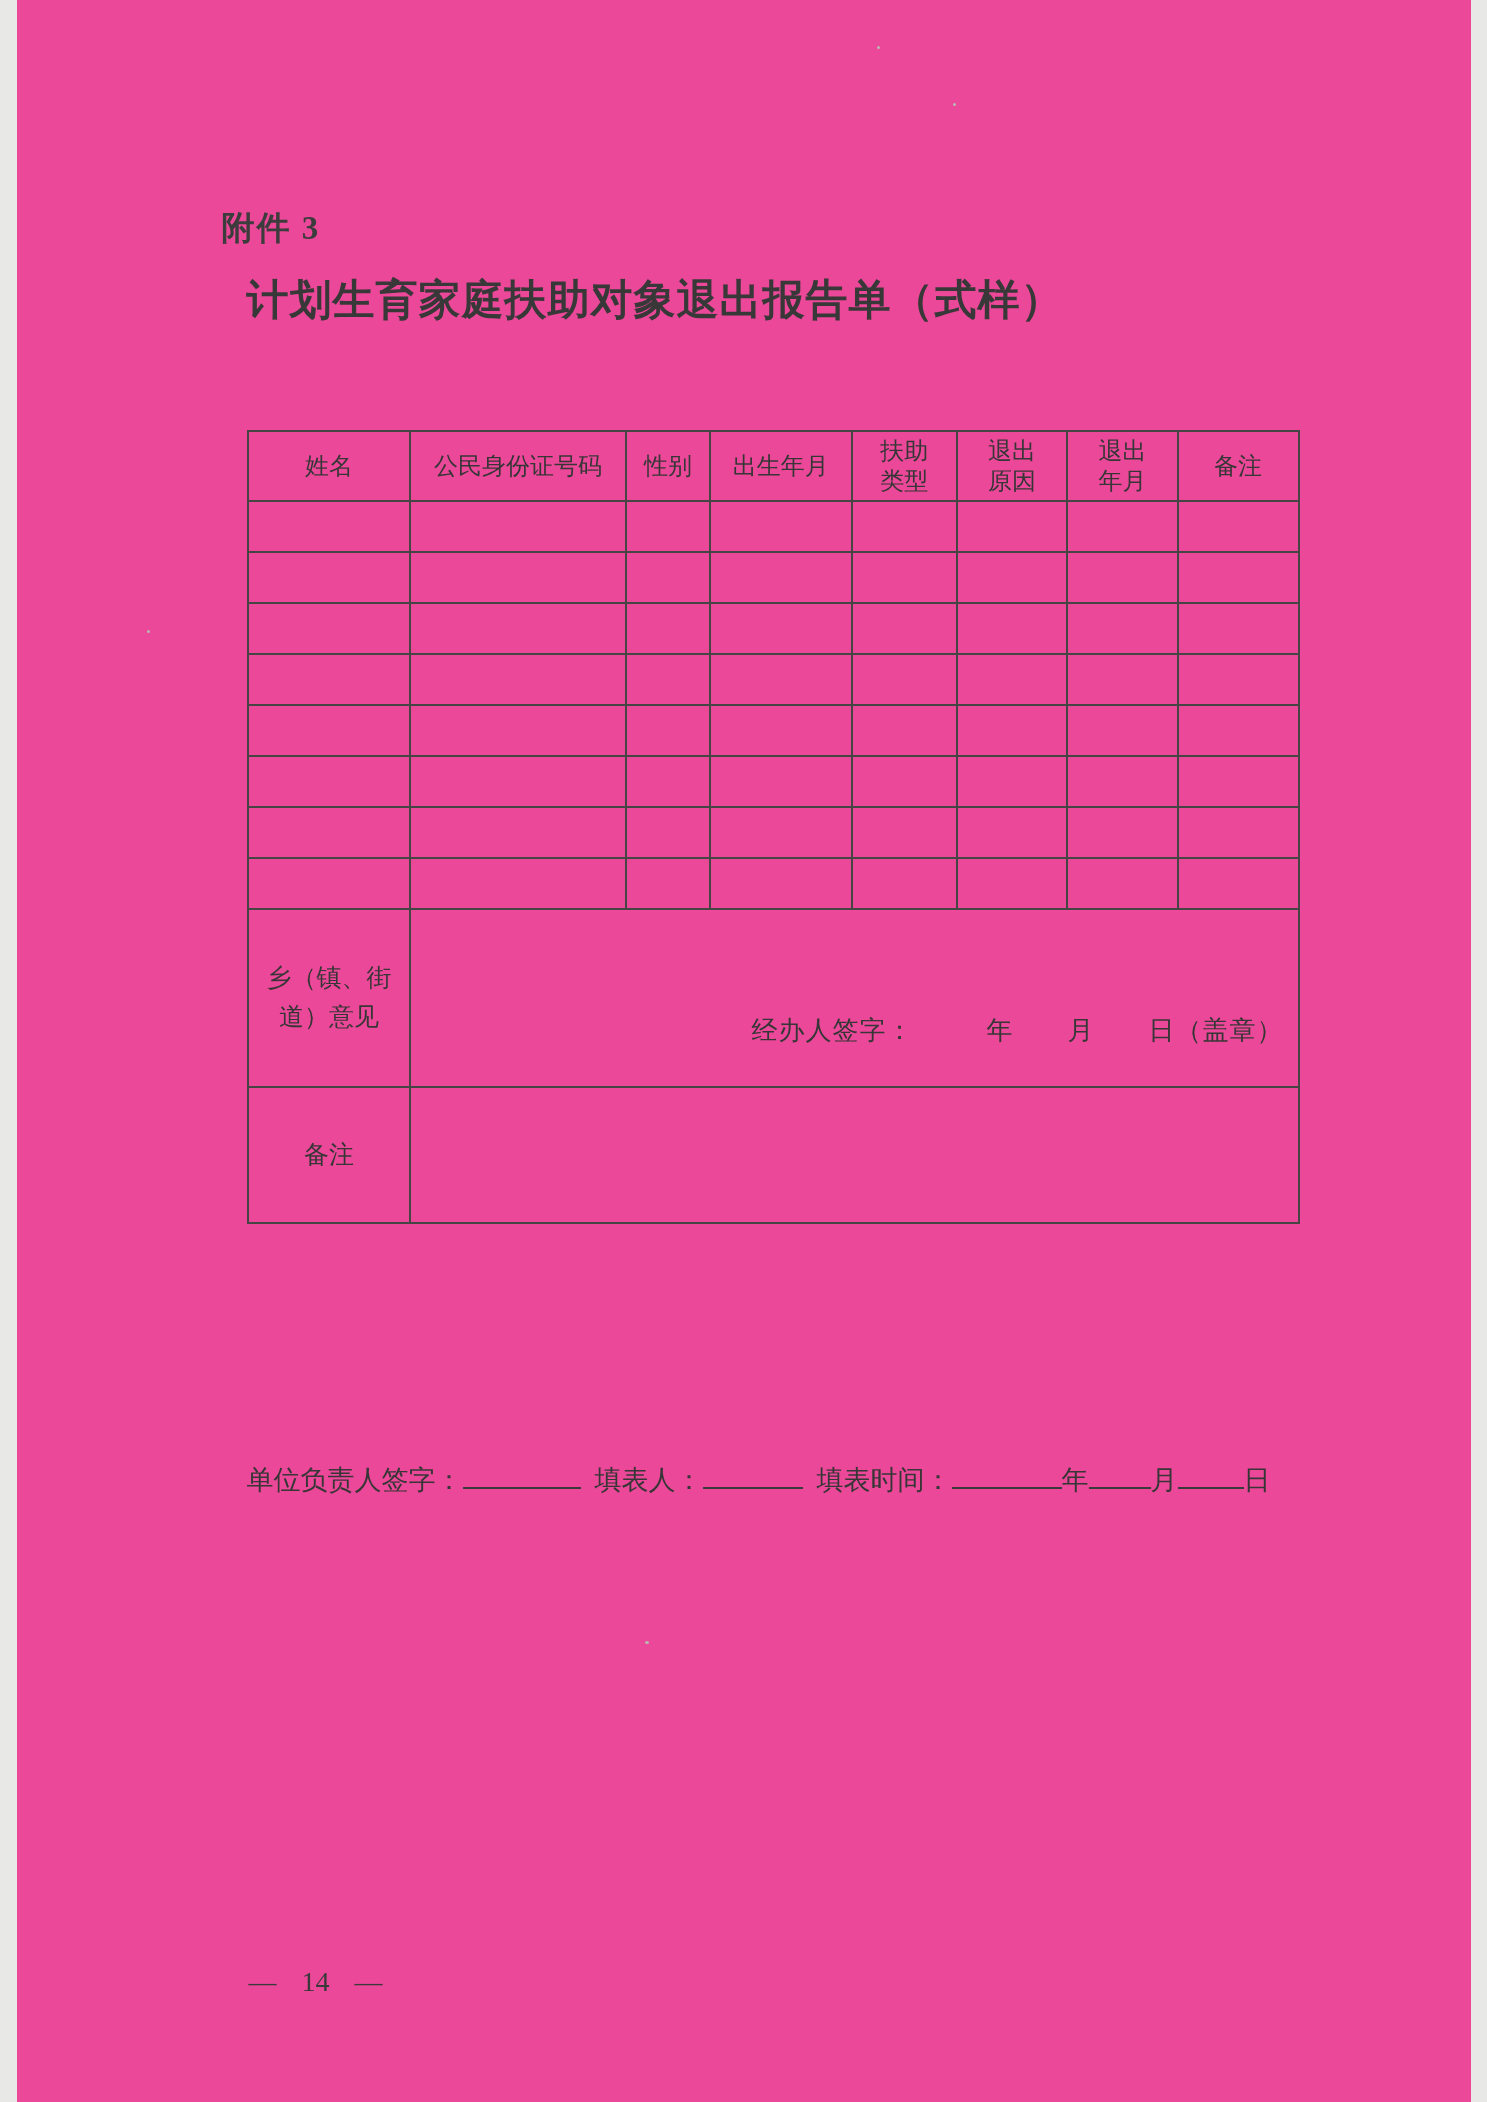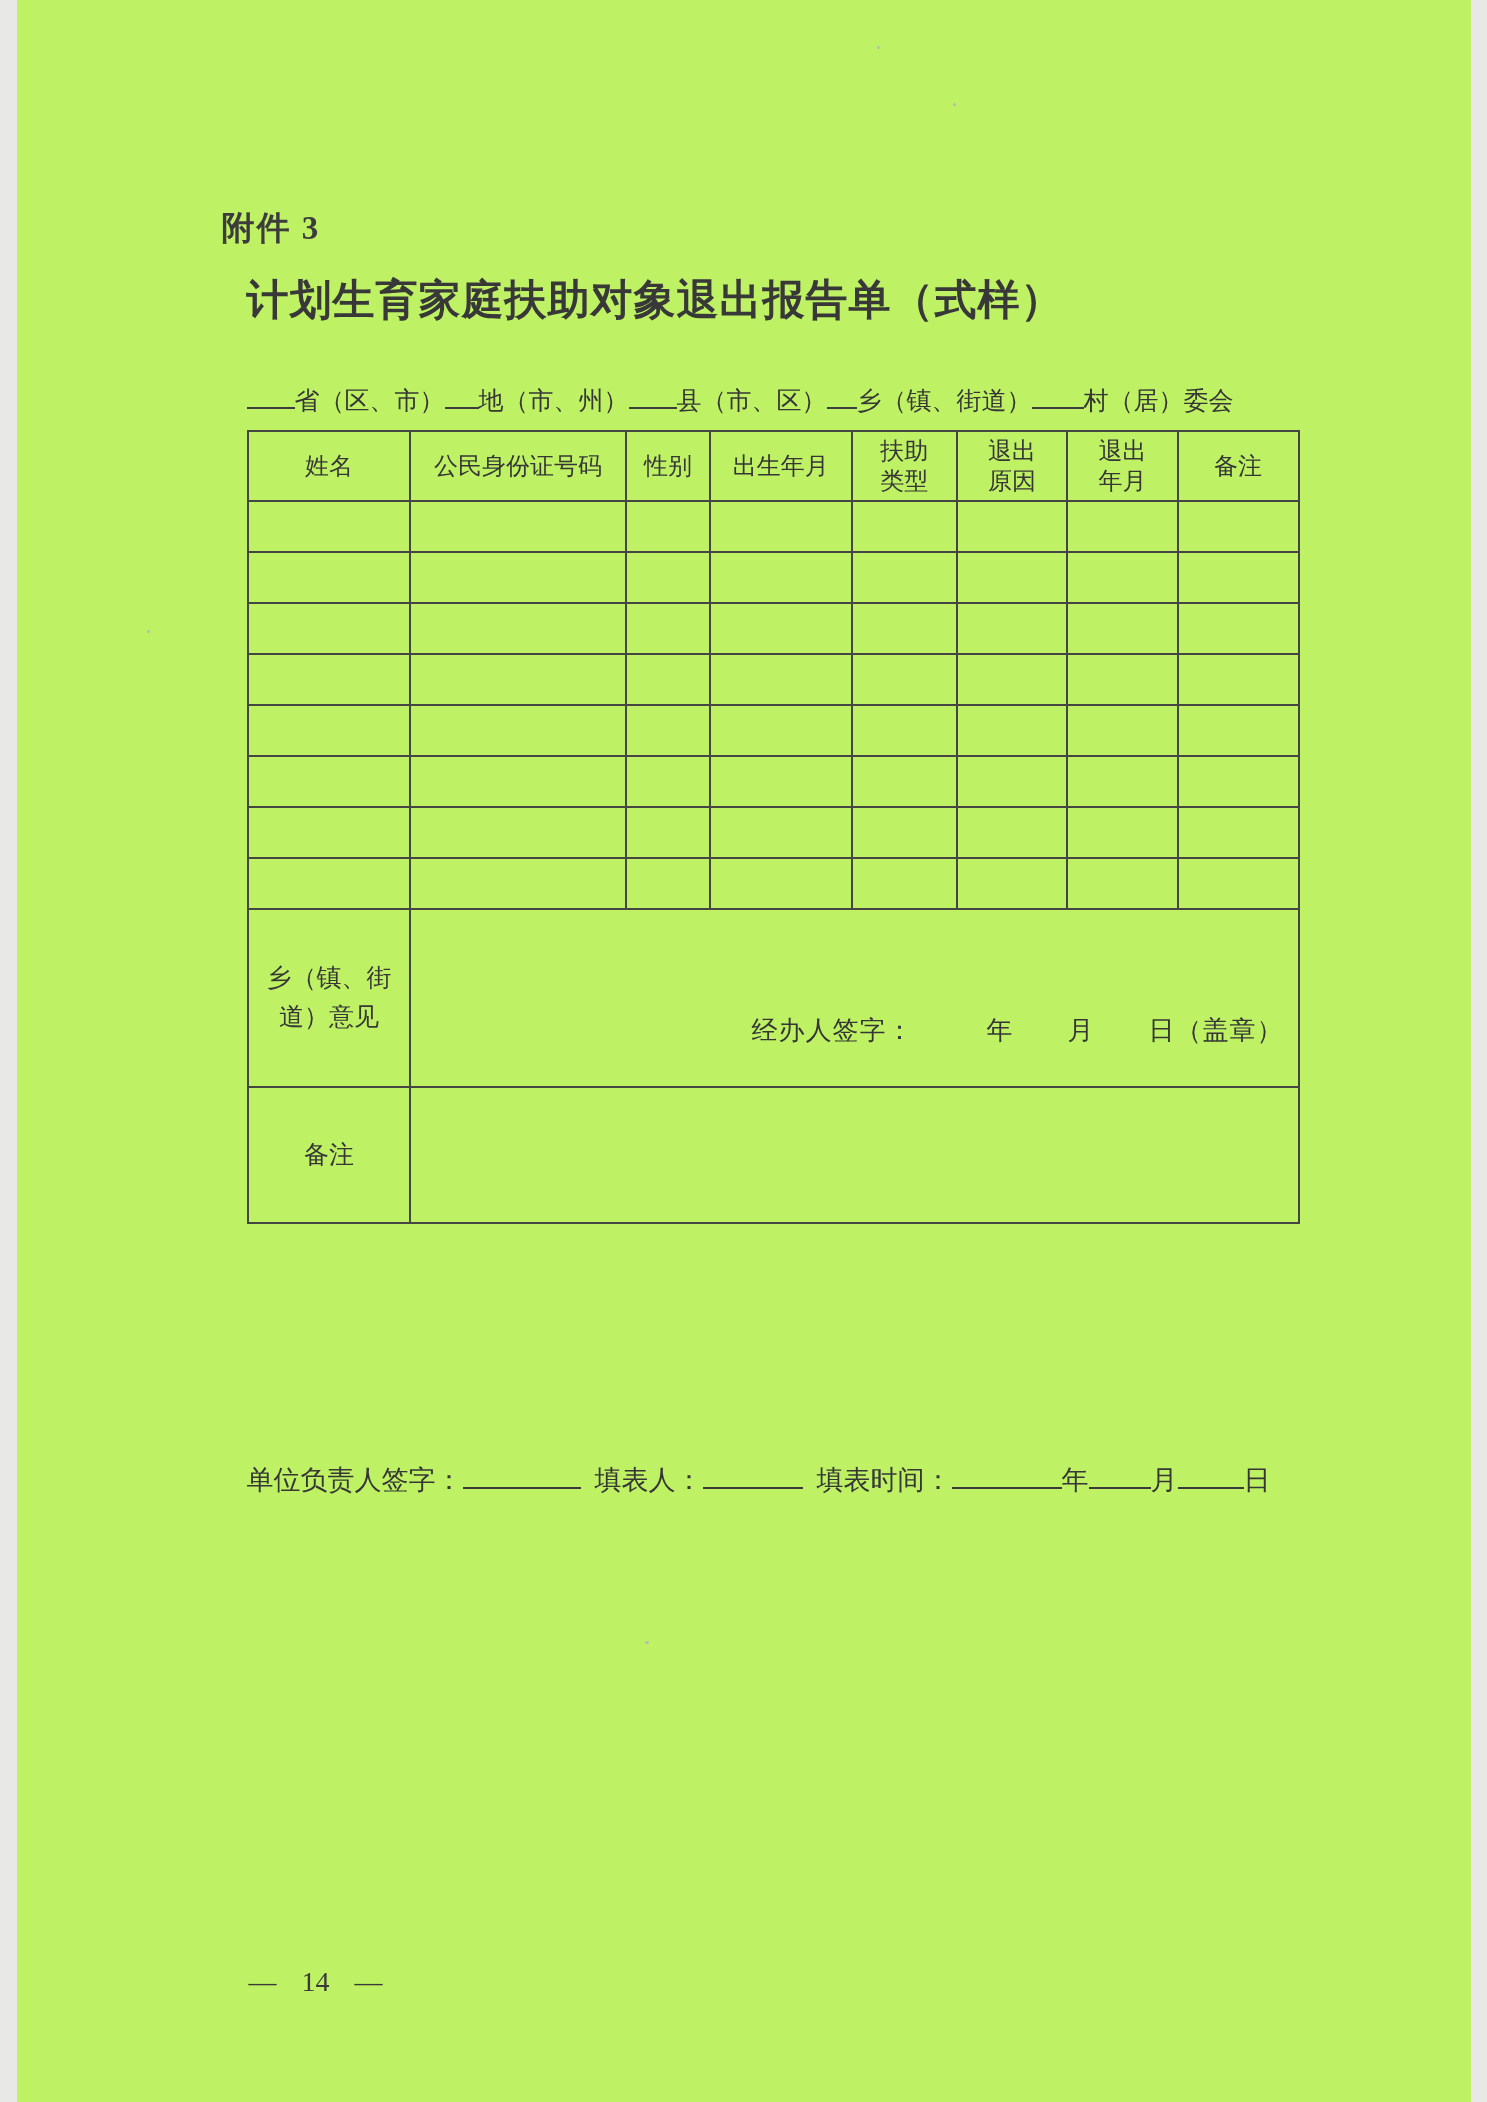--- a/index.html
+++ b/index.html
@@ -1,21 +1,21 @@
 <!DOCTYPE html>
 <html><head>
 <meta charset="utf-8">
 <style>
   html, body { margin: 0; padding: 0; background: #e8e8e6; }
   .page {
     position: relative;
     width: 1454px;
     height: 2102px;
     margin: 0 auto;
-    background: #bef264;
+    background: #ec4899;
     color: #333;
     font-family: "Liberation Serif", serif;
     overflow: hidden;
   }
   
   .speck { position:absolute; background:#b9b9b5; border-radius:50%; }
 
   .attachment-label {
     position: absolute;
     left: 205px; top: 206px;
@@ -120,23 +120,20 @@
 </style>
 </head>
 <body>
 
 <div class="page">
 
   <div class="attachment-label">附件 3</div>
 
   <div class="doc-title">计划生育家庭扶助对象退出报告单（式样）</div>
 
-  <div class="location-line">
-    <span class="blank b48"></span><span>省（区、市）</span><span class="blank b34"></span><span>地（市、州）</span><span class="blank b48"></span><span>县（市、区）</span><span class="blank b30"></span><span>乡（镇、街道）</span><span class="blank b52"></span><span>村（居）委会</span>
-  </div>
 
   <table class="report-table">
     <colgroup>
       <col class="c1">
         <col class="c2">
         <col class="c3">
         <col class="c4">
       <col class="c5">
         <col class="c6">
         <col class="c7">

